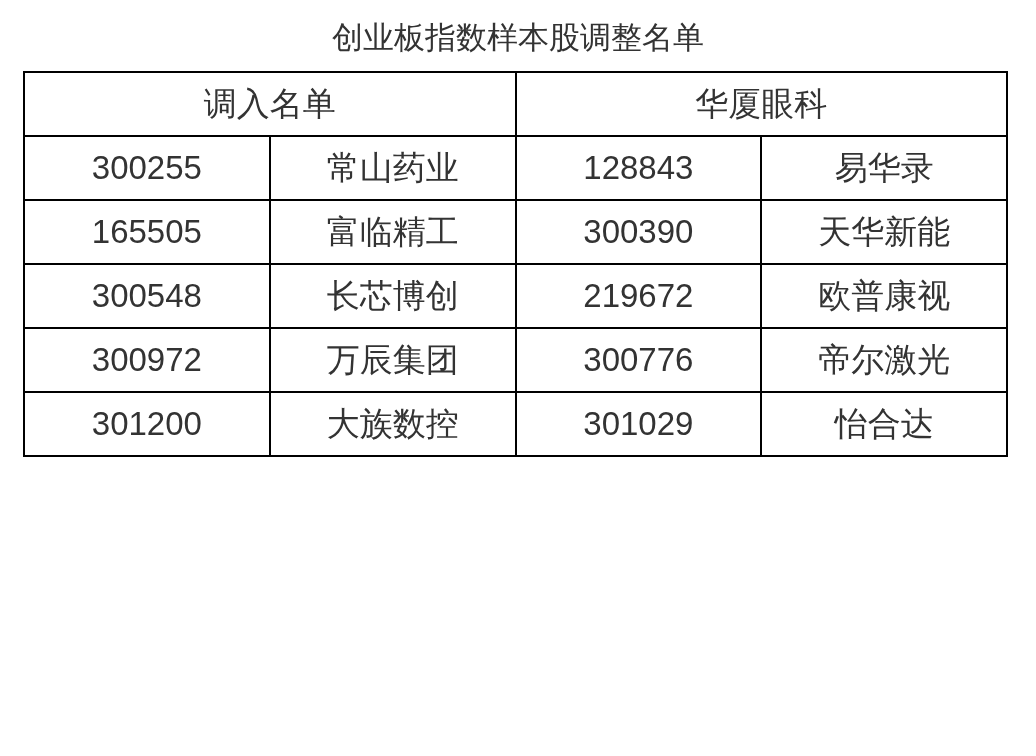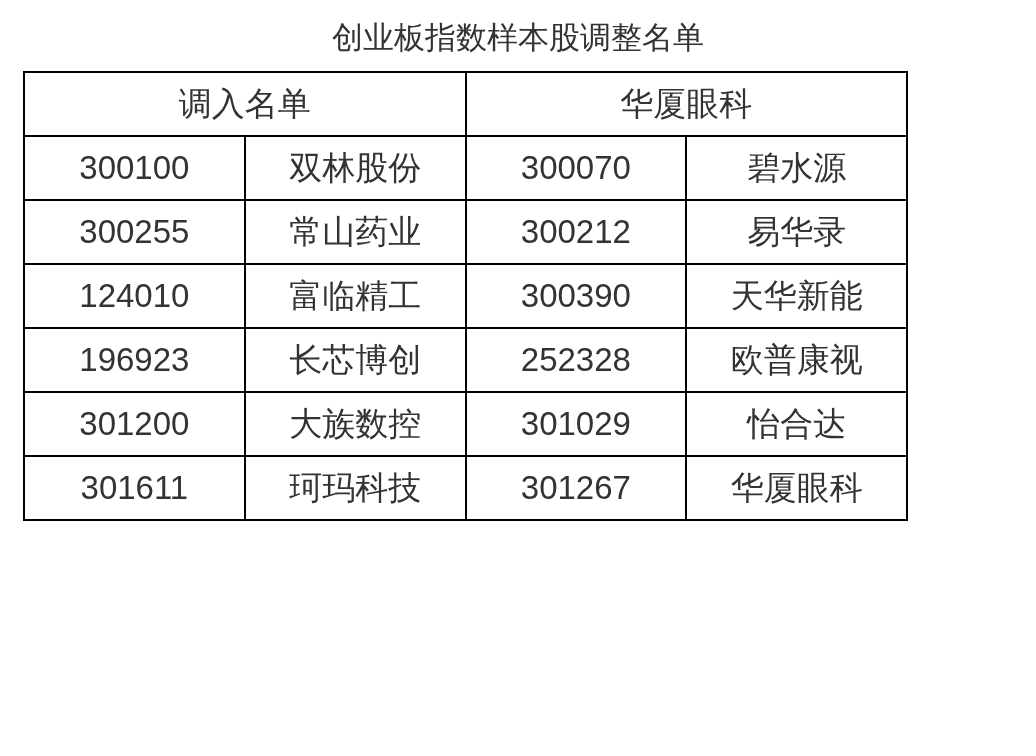--- a/index.html
+++ b/index.html
@@ -24,21 +24,21 @@
     margin: 20px 0 0 0;
     text-align: center;
     font-size: 31px;
     font-weight: 500;
     line-height: 36px;
     color: var(--text-color);
   }
   table.adjustment-table {
     border-collapse: collapse;
     table-layout: fixed;
-    width: 885px;
+    width: 985px;
     margin: 15px 0 0 23px;
   }
   .adjustment-table th,
   .adjustment-table td {
     border: 2px solid var(--border-color);
     height: 64px;
     padding: 0;
     text-align: center;
     vertical-align: middle;
     font-size: 33px;
@@ -60,49 +60,43 @@
       <col style="width:25%">
   </colgroup>
   <thead>
     <tr>
       <th colspan="2">调入名单</th>
       <th colspan="2">华厦眼科</th>
     </tr>
   </thead>
   <tbody>
     <tr>
-      <td>300100</td>
-      <td>双林股份</td>
-      <td>300070</td>
-      <td>碧水源</td>
-    </tr>
-    <tr>
       <td>300255</td>
       <td>常山药业</td>
-      <td>300212</td>
+      <td>128843</td>
       <td>易华录</td>
     </tr>
     <tr>
-      <td>124010</td>
+      <td>165505</td>
       <td>富临精工</td>
       <td>300390</td>
       <td>天华新能</td>
     </tr>
     <tr>
-      <td>196923</td>
+      <td>300548</td>
       <td>长芯博创</td>
-      <td>252328</td>
+      <td>219672</td>
       <td>欧普康视</td>
+    </tr>
+    <tr>
+      <td>300972</td>
+      <td>万辰集团</td>
+      <td>300776</td>
+      <td>帝尔激光</td>
     </tr>
     <tr>
       <td>301200</td>
       <td>大族数控</td>
       <td>301029</td>
       <td>怡合达</td>
     </tr>
-    <tr>
-      <td>301611</td>
-      <td>珂玛科技</td>
-      <td>301267</td>
-      <td>华厦眼科</td>
-    </tr>
   </tbody>
 </table>
 
 </body></html>

